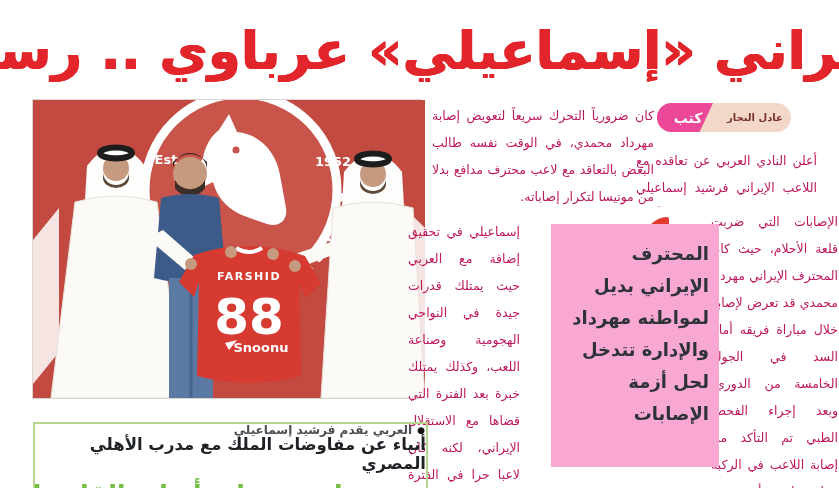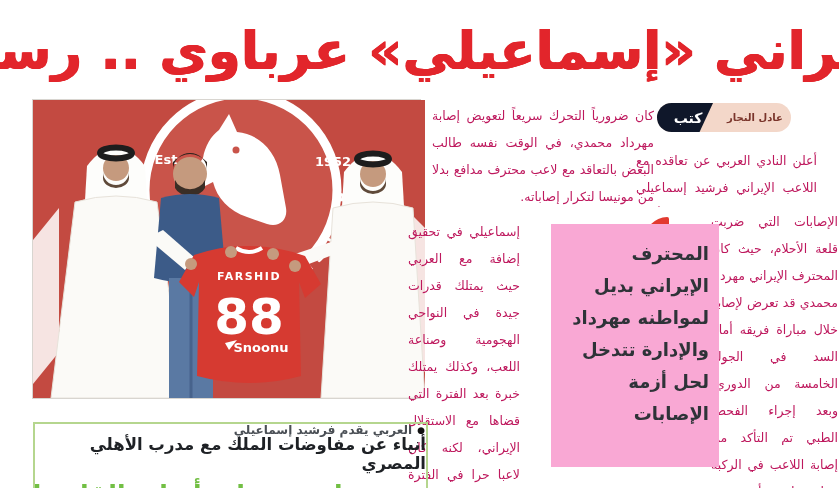--- a/index.html
+++ b/index.html
@@ -34,21 +34,21 @@
   .photo-caption .bullet{font-size:9px;color:#111;vertical-align:1px;margin-left:5px;}
 
   
   .byline{
     left:657px;top:103px;width:134px;height:29px;
     background:#f3d7c9;border-radius:15px;overflow:hidden;
     display:flex;align-items:center;
   }
   .byline .label{
     width:56px;height:100%;
-    background:#0f172a;color:#fff;
+    background:#ec4899;color:#fff;
     clip-path:polygon(0 0,100% 0,76% 100%,0 100%);
     display:flex;align-items:center;justify-content:center;
     padding-left:6px;box-sizing:border-box;
     font-size:14px;font-weight:bold;
   }
   .byline .author{
     flex:1;text-align:center;
     font-size:10px;font-weight:bold;color:#7a352b;
     direction:rtl;padding-left:6px;
   }

